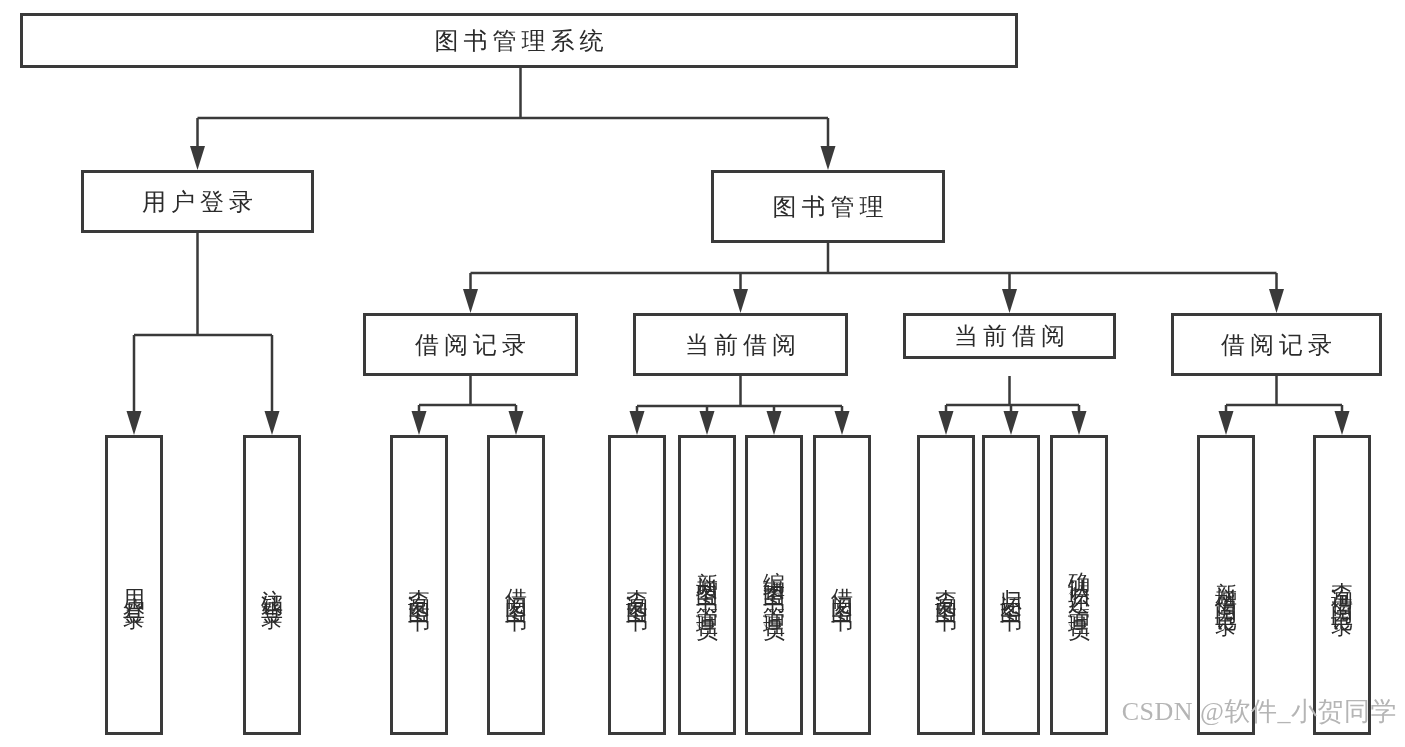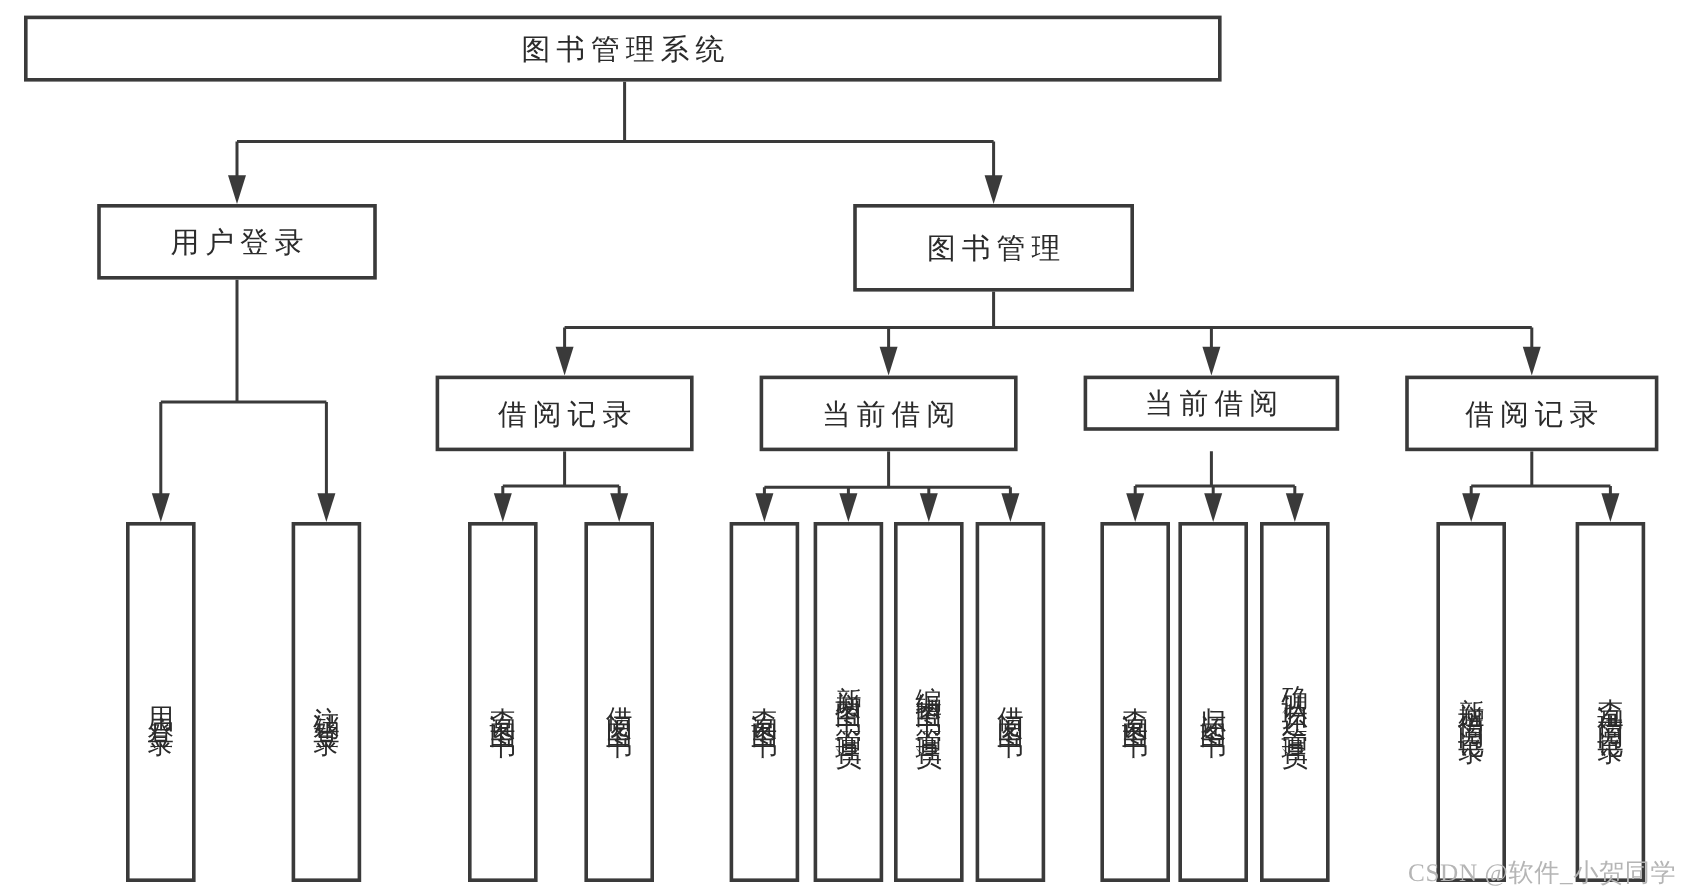--- a/index.html
+++ b/index.html
@@ -41,23 +41,23 @@
   .vbox{
     writing-mode:vertical-rl;
     text-orientation:mixed;
     font-size:22px;
     letter-spacing:7px;
     line-height:1;
   }
   .watermark{
     position:absolute;
     right:8px;
-    bottom:6px;
+    bottom:18px;
     z-index:5;
-    font-size:21px;
+    font-size:26px;
     color:var(--watermark);
     letter-spacing:0.5px;
     white-space:nowrap;
   }
 </style>
 </head>
 <body>
 
 <div class="canvas">
 

